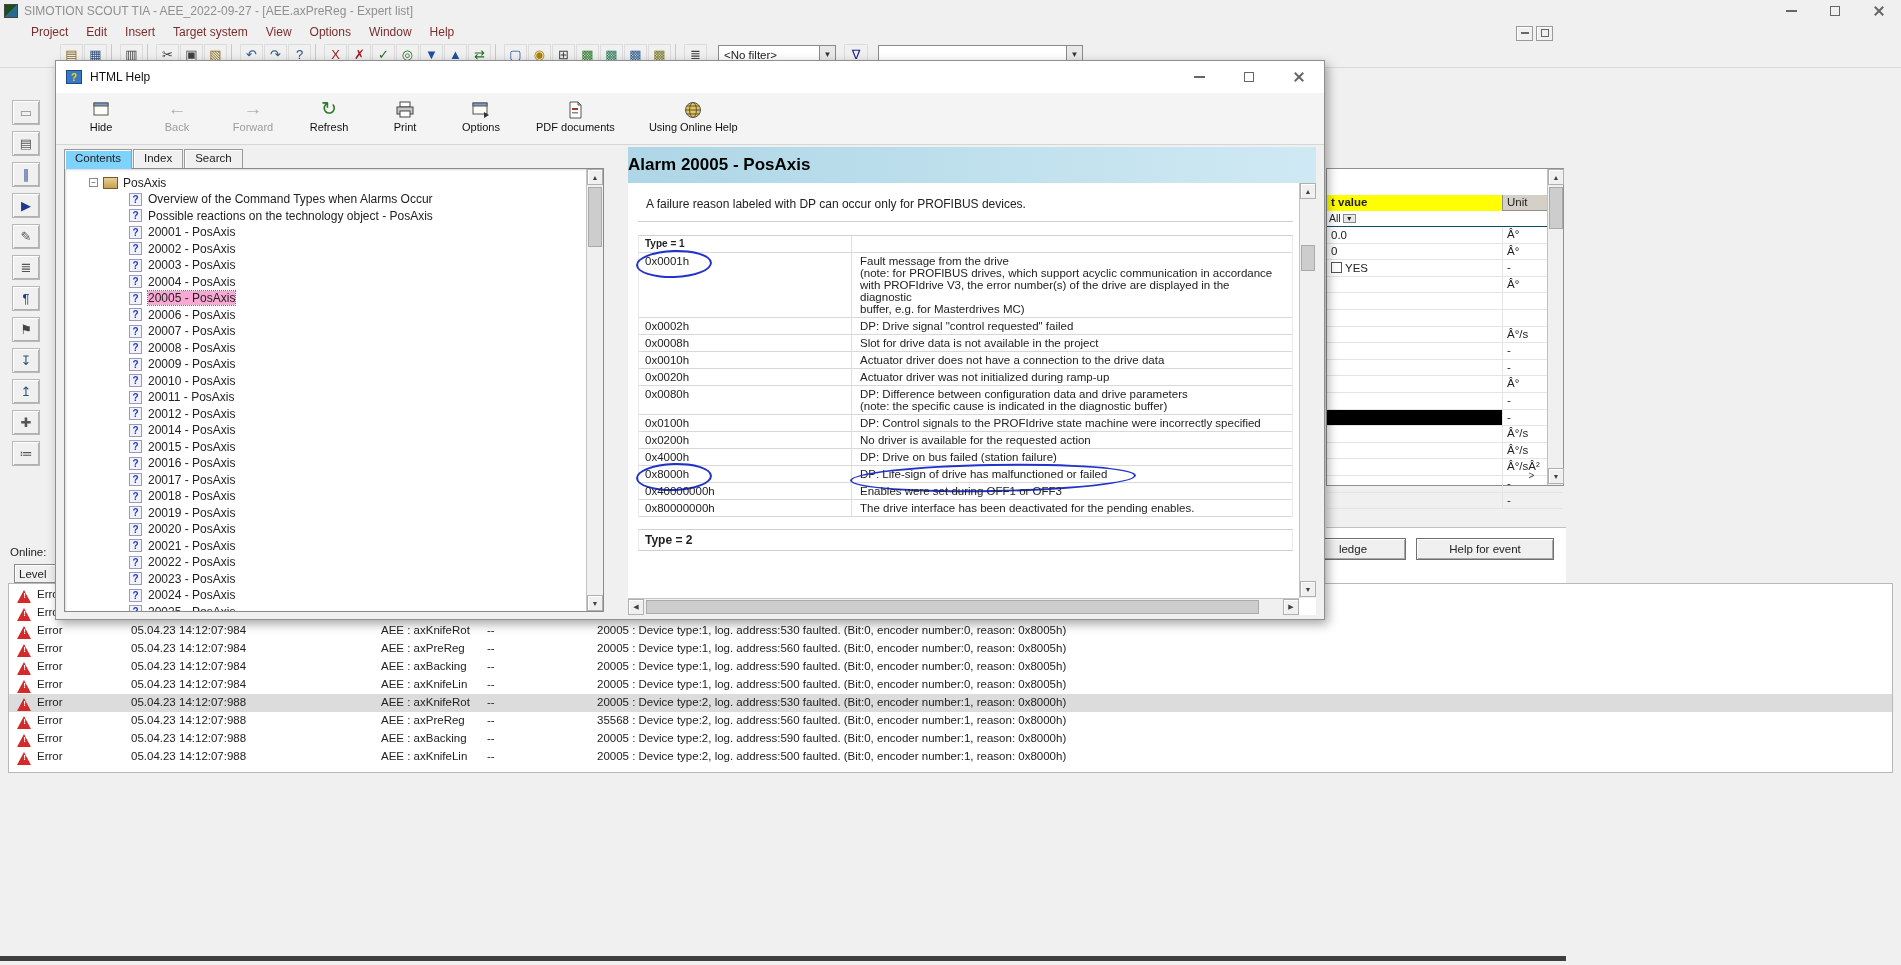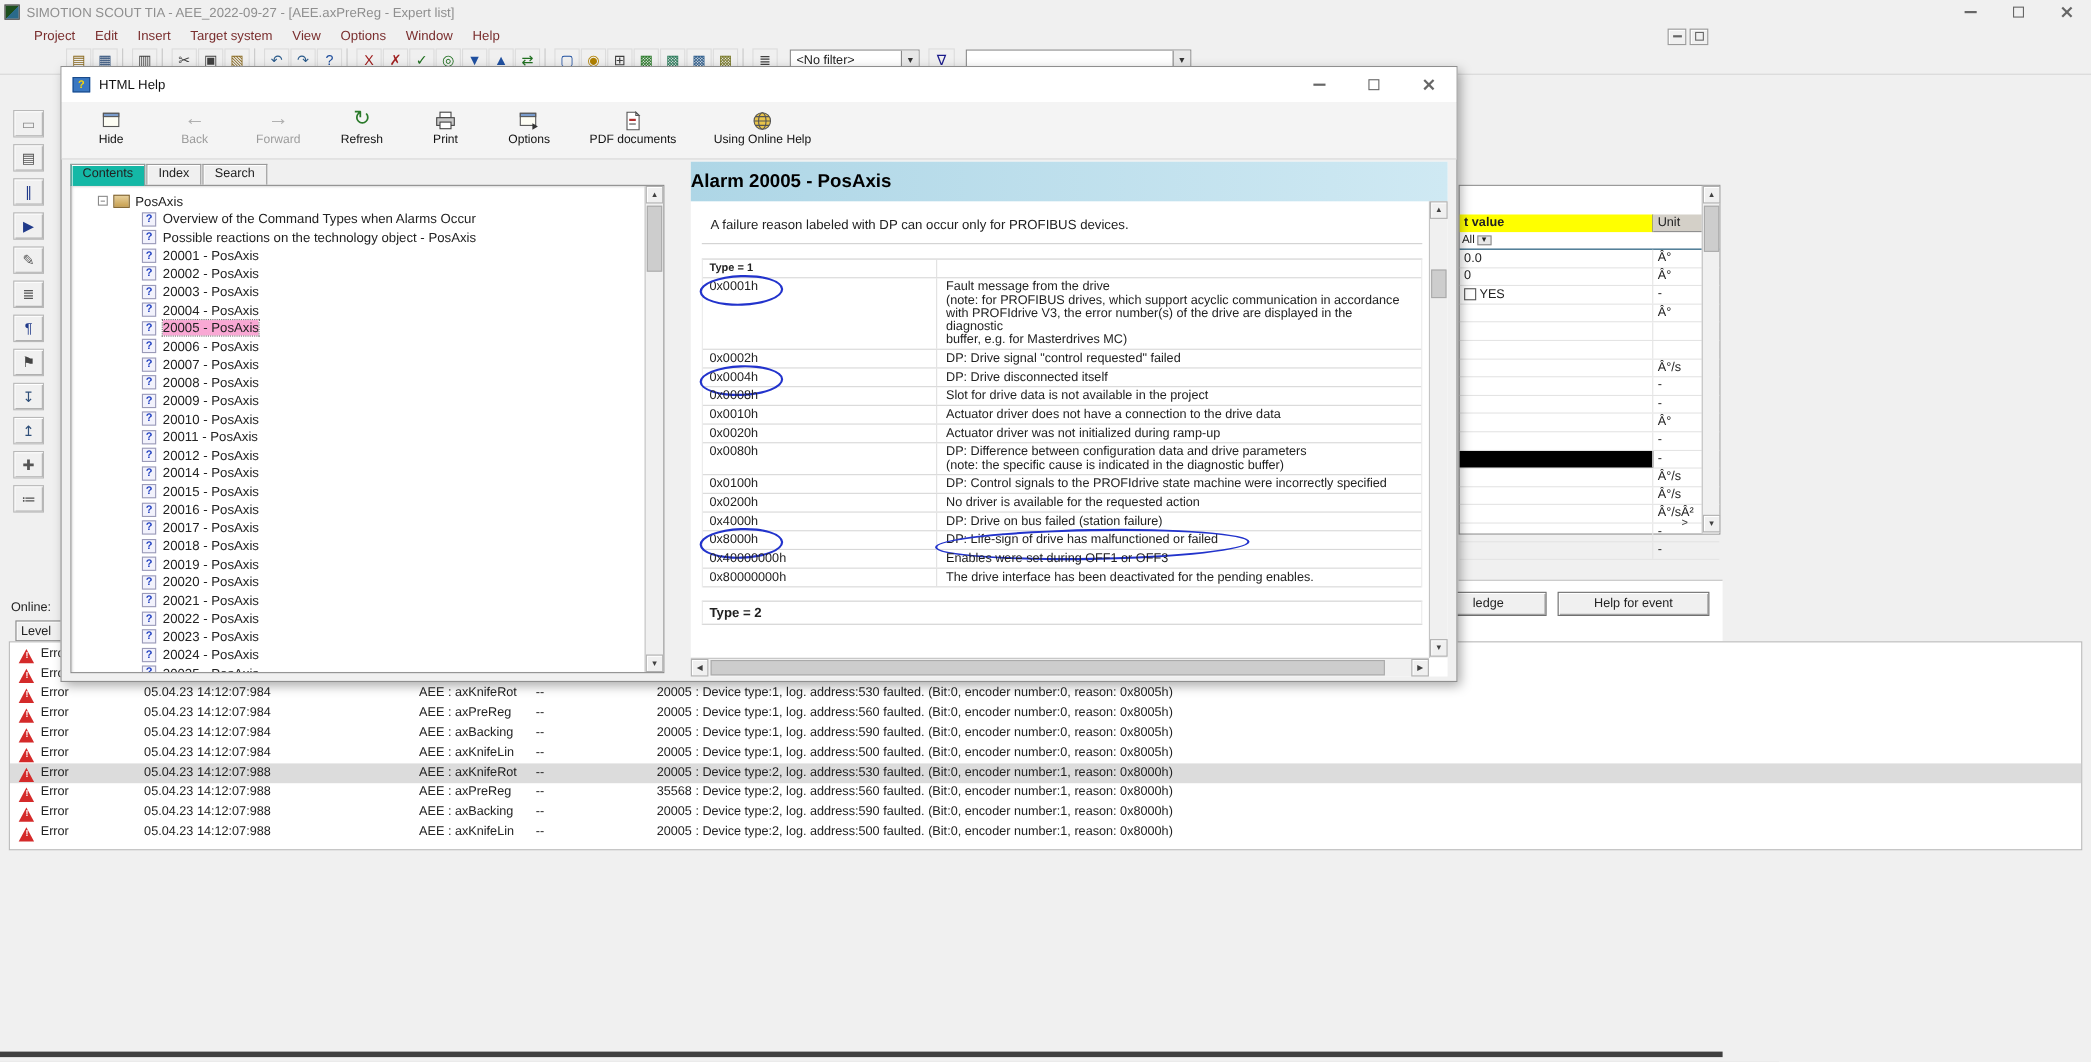--- a/index.html
+++ b/index.html
@@ -82,21 +82,21 @@
   .hd-btn { width:30px; height:22px; display:flex; align-items:center; justify-content:center; }
   .hd-toolbar { position:absolute; left:0; top:32px; right:0; height:52px; display:flex; align-items:flex-start; padding:4px 0 0 24px; gap:34px; border-bottom:1px solid #d6d6d6; background:#f4f4f4; }
   .ht-btn { display:flex; flex-direction:column; align-items:center; gap:2px; font-size:11px; color:#111; min-width:42px; }
   .ht-btn.disabled { color:#9c9c9c; }
   .ht-ico { height:22px; display:flex; align-items:flex-end; justify-content:center; font-size:17px; }
   .arrow-glyph { font-size:19px; line-height:20px; }
   .disabled .arrow-glyph { color:#b0b0b0; }
 
   .hd-tabs { position:absolute; left:8px; top:88px; display:flex; }
   .hd-tab { height:19px; padding:2px 10px 0; font-size:11.5px; background:#f0f0f0; border:1px solid #9a9a9a; border-bottom:none; box-shadow:inset 1px 1px 0 #fff; margin-right:1px; }
-  .hd-tab.active { background:#14b8a6; height:20px; font-weight:normal; position:relative; z-index:2; }
+  .hd-tab.active { background:#7dd3fc; height:20px; font-weight:normal; position:relative; z-index:2; }
 
   .tree-box { position:absolute; left:8px; top:107px; width:540px; height:444px; background:#fff; border:1px solid #8a8a8a; box-shadow:inset 1px 1px 2px rgba(0,0,0,.15); overflow:hidden; }
   .tree-inner { position:absolute; left:0; top:0; right:17px; bottom:0; overflow:hidden; padding:5px 0 0 24px; }
   .tree-root { display:flex; align-items:center; gap:5px; height:17px; font-size:12px; }
   .expander { width:9px; height:9px; border:1px solid #8a8a8a; background:#fff; font-size:8px; line-height:7px; text-align:center; color:#333; }
   .book-icon { width:15px; height:12px; background:linear-gradient(180deg,#e6cf9a,#c8a050); border:1px solid #7a5a20; }
   .tree-item { display:flex; align-items:center; gap:6px; height:16.5px; font-size:12px; padding-left:40px; }
   .tree-item.sel .t-label { background:#f9a8d4; outline:1px dotted #707070; }
   .q-icon { width:13px; height:13px; background:#f2f2fc; border:1px solid #9a9ab8; color:#2040c0; font-size:10px; font-weight:bold; line-height:11px; text-align:center; flex:0 0 13px; }
   .tree-scroll { position:absolute; right:0; top:0; width:17px; bottom:0; background:#f0f0f0; border-left:1px solid #c4c4c4; }
@@ -908,24 +908,20 @@
 (note: for PROFIBUS drives, which support acyclic communication in accordance
 with PROFIdrive V3, the error number(s) of the drive are displayed in the diagnostic
 buffer, e.g. for Masterdrives MC)</span></div>
             </div>
 
             <div class="t-row">
               <div class="t-code"><span class="code-wrap">0x0002h</span></div>
               <div class="t-desc"><span class="desc-wrap">DP: Drive signal "control requested" failed</span></div>
             </div>
 
-            <div class="t-row ccode">
-              <div class="t-code"><span class="code-wrap">0x0004h</span></div>
-              <div class="t-desc"><span class="desc-wrap">DP: Drive disconnected itself</span></div>
-            </div>
 
             <div class="t-row">
               <div class="t-code"><span class="code-wrap">0x0008h</span></div>
               <div class="t-desc"><span class="desc-wrap">Slot for drive data is not available in the project</span></div>
             </div>
 
             <div class="t-row">
               <div class="t-code"><span class="code-wrap">0x0010h</span></div>
               <div class="t-desc"><span class="desc-wrap">Actuator driver does not have a connection to the drive data</span></div>
             </div>

